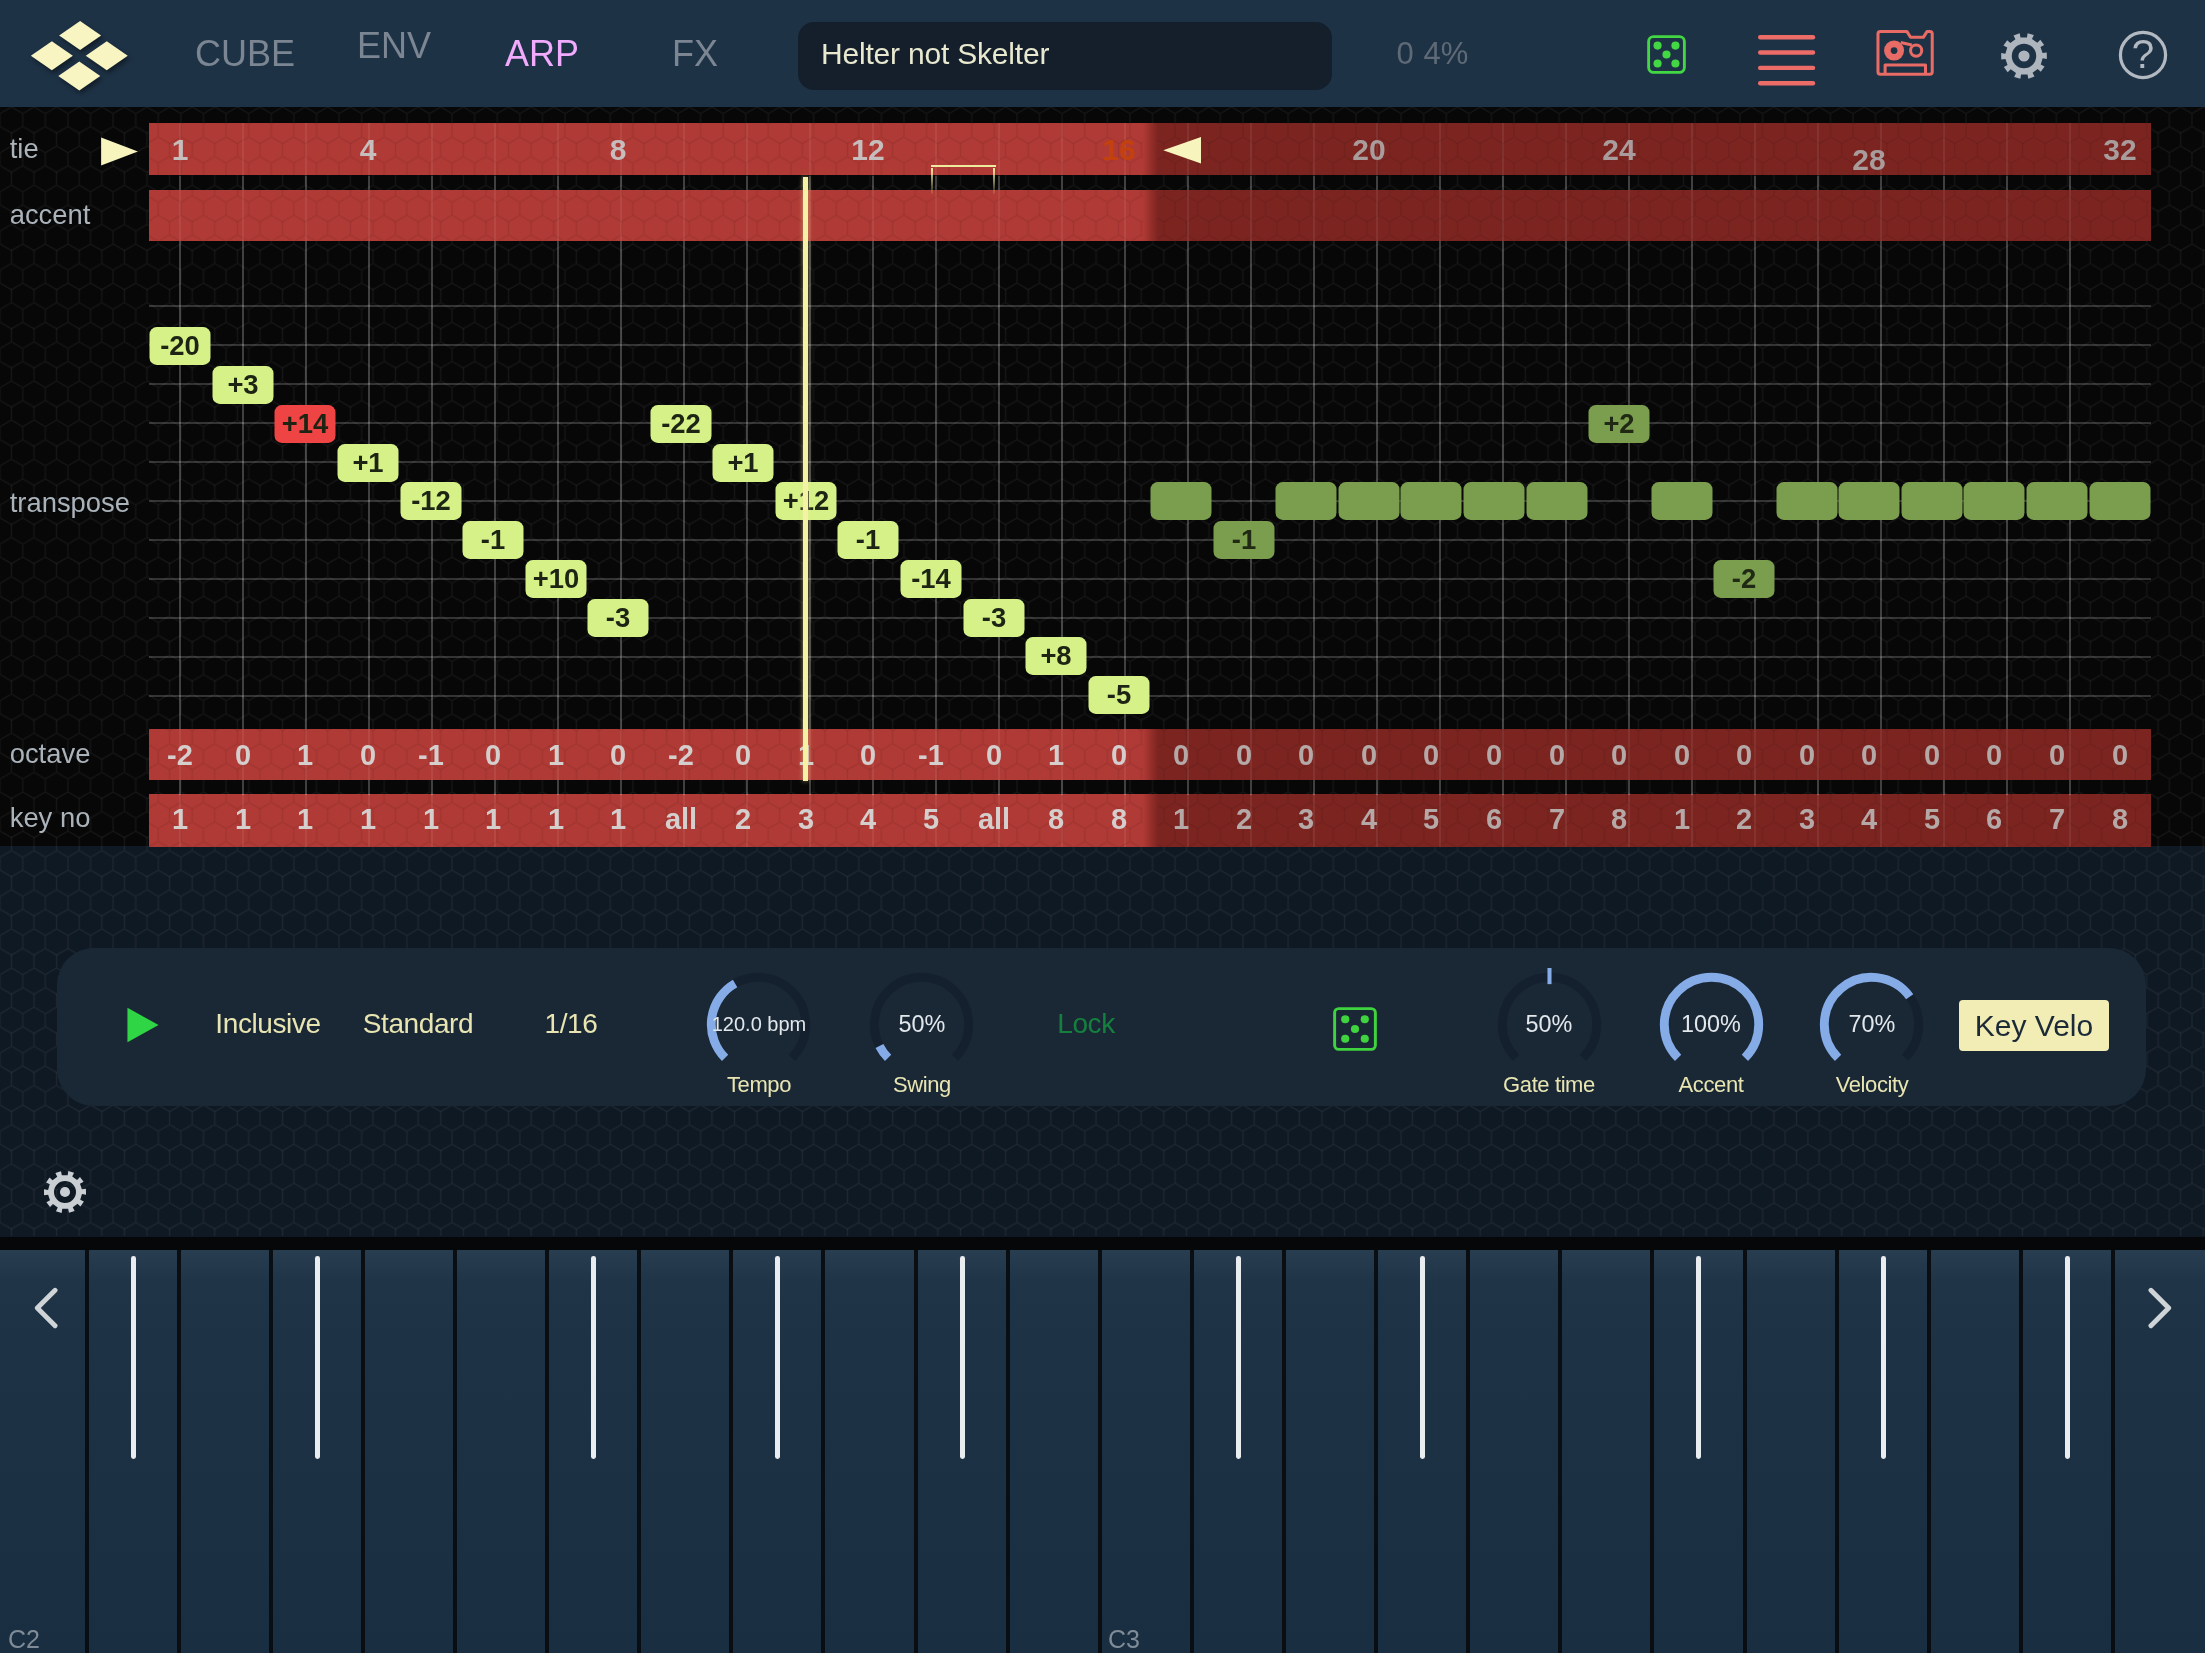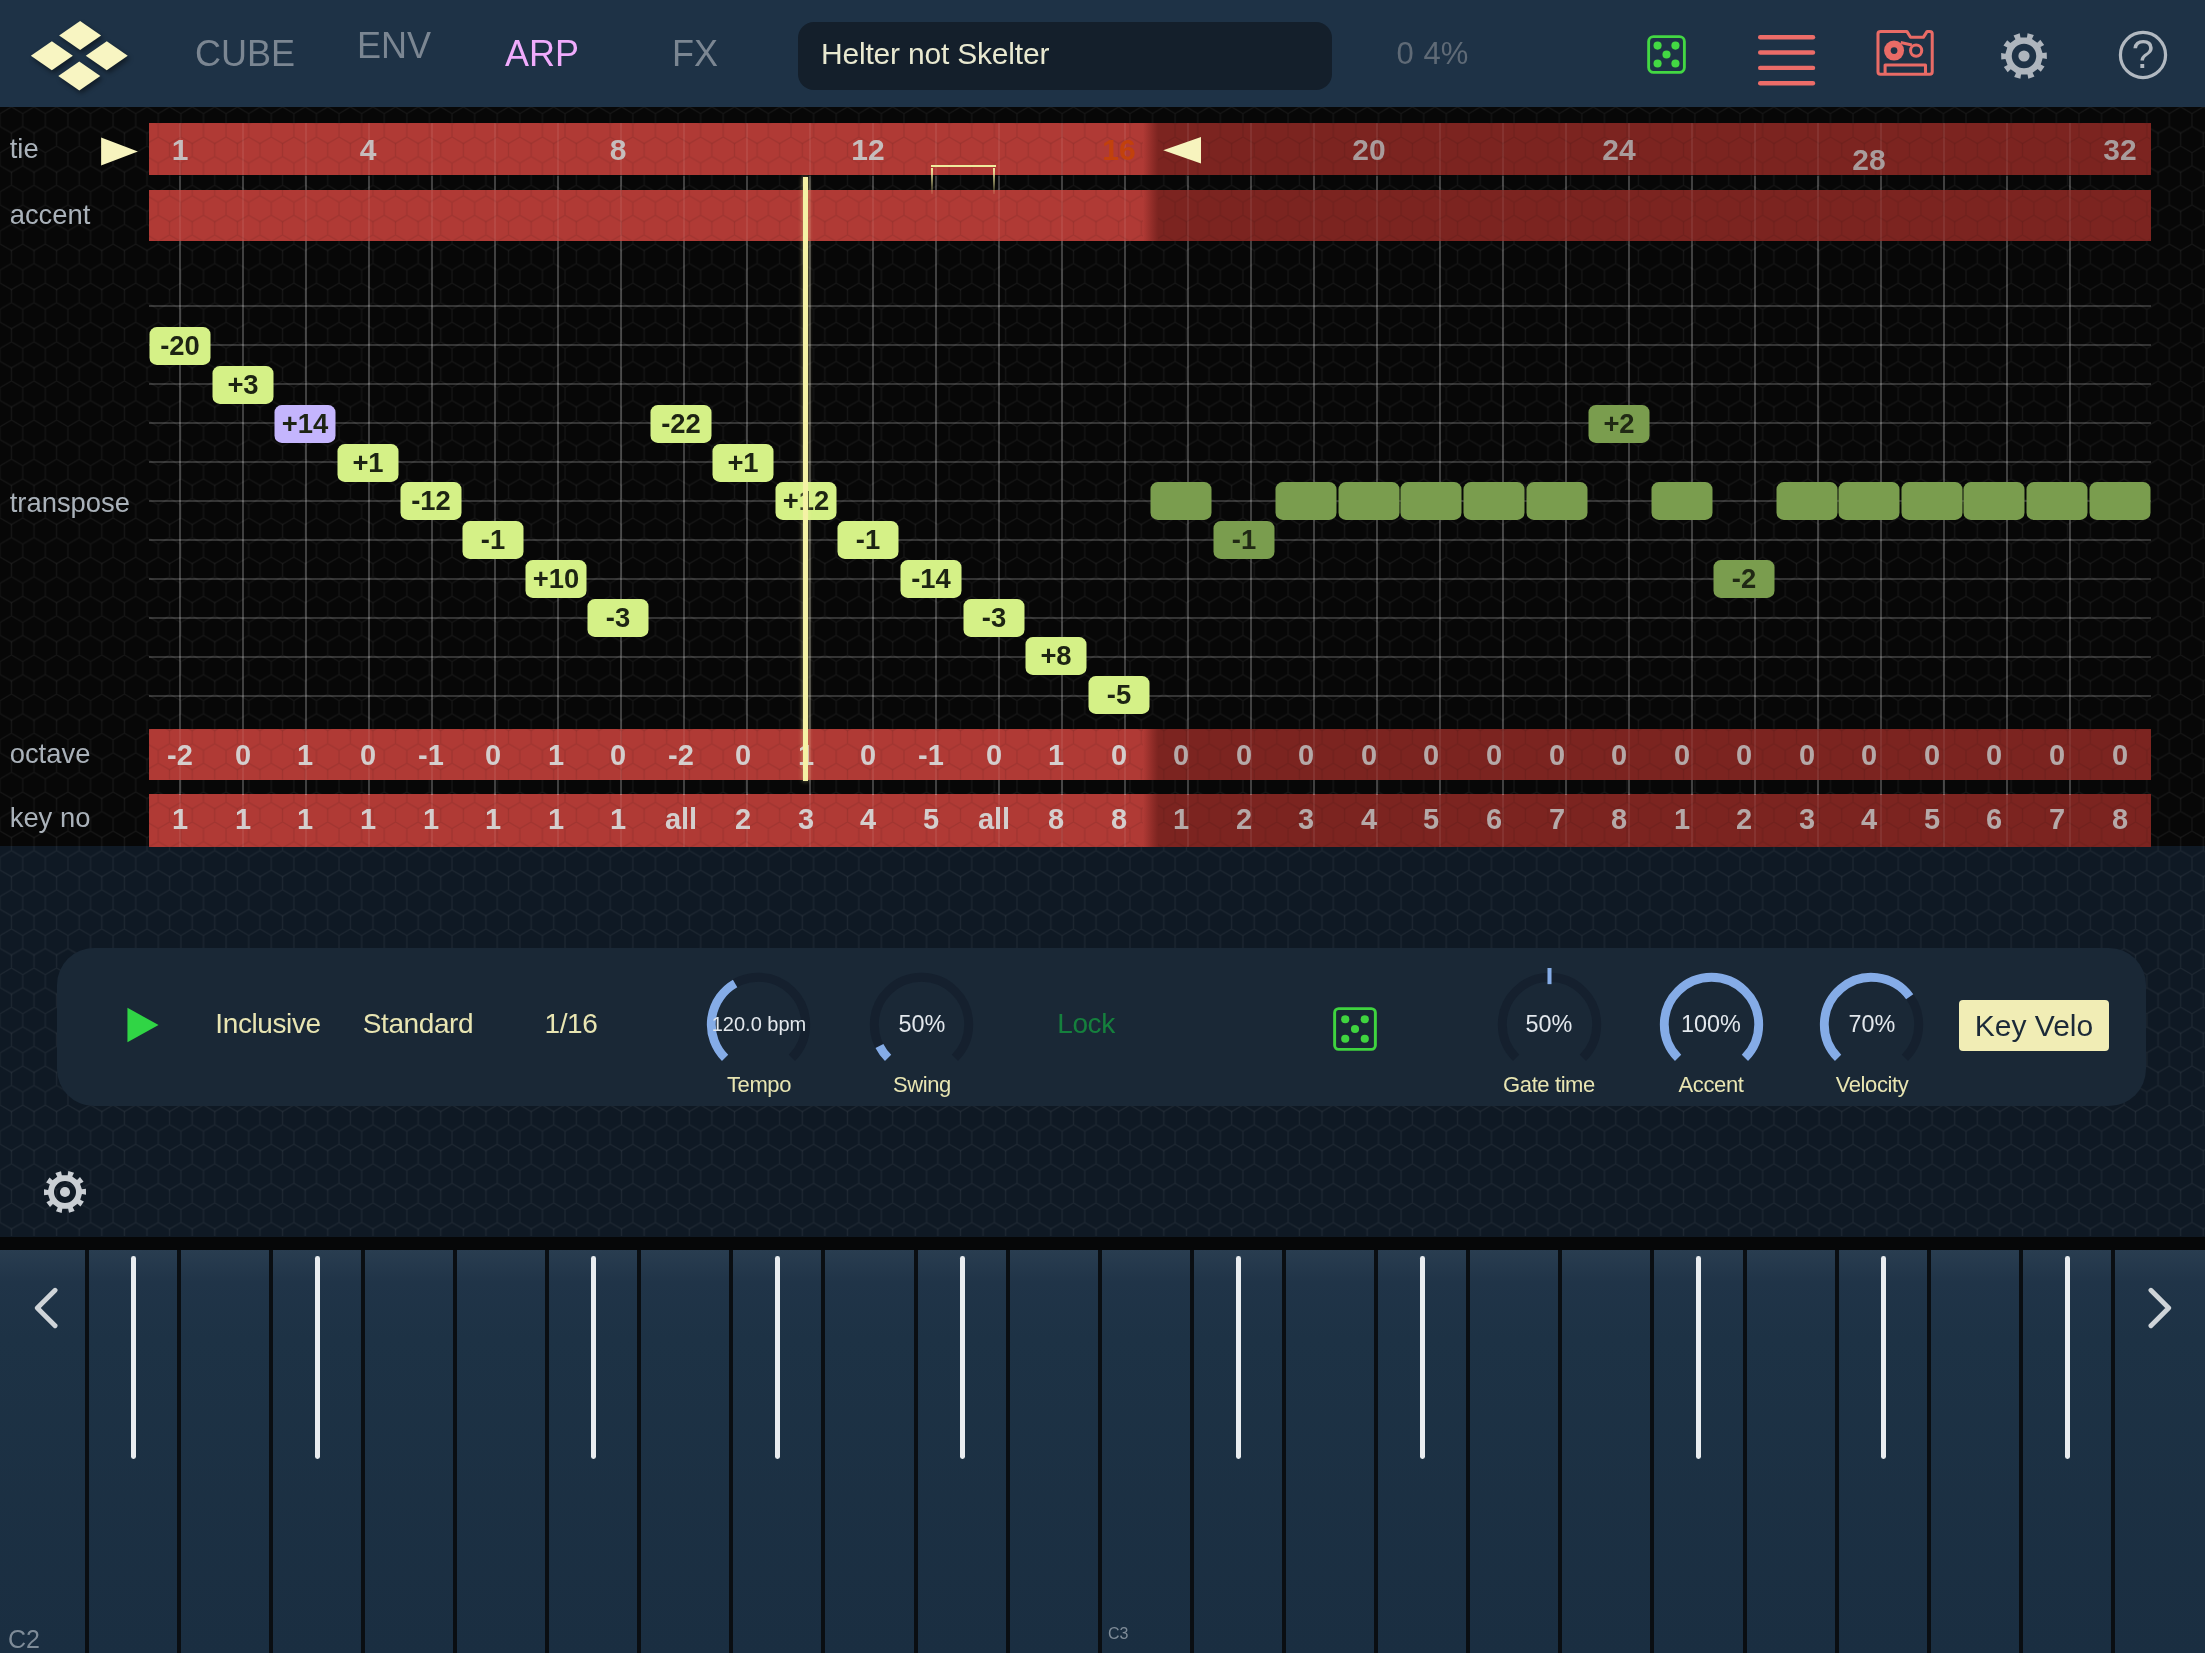--- a/index.html
+++ b/index.html
@@ -141,21 +141,21 @@
 <div class="ctr num" style="left:1807px;top:819px;font-size:29px;color:#b5a9a8;">3</div>
 <div class="ctr num" style="left:1869px;top:819px;font-size:29px;color:#b5a9a8;">4</div>
 <div class="ctr num" style="left:1932px;top:819px;font-size:29px;color:#b5a9a8;">5</div>
 <div class="ctr num" style="left:1994px;top:819px;font-size:29px;color:#b5a9a8;">6</div>
 <div class="ctr num" style="left:2057px;top:819px;font-size:29px;color:#b5a9a8;">7</div>
 <div class="ctr num" style="left:2120px;top:819px;font-size:29px;color:#b5a9a8;">8</div>
 <div class="ctr" style="left:180px;top:346px;width:61px;height:38px;background:#d5f187;border-radius:7.3px;
 font-size:27.4px;font-weight:bold;color:#1d2413;text-align:center;line-height:38px;">-20</div>
 <div class="ctr" style="left:243px;top:385px;width:61px;height:38px;background:#d5f187;border-radius:7.3px;
 font-size:27.4px;font-weight:bold;color:#1d2413;text-align:center;line-height:38px;">+3</div>
-<div class="ctr" style="left:305px;top:424px;width:61px;height:38px;background:#c4b5fd;border-radius:7.3px;
+<div class="ctr" style="left:305px;top:424px;width:61px;height:38px;background:#ef4444;border-radius:7.3px;
 font-size:27.4px;font-weight:bold;color:#1d2413;text-align:center;line-height:38px;">+14</div>
 <div class="ctr" style="left:368px;top:463px;width:61px;height:38px;background:#d5f187;border-radius:7.3px;
 font-size:27.4px;font-weight:bold;color:#1d2413;text-align:center;line-height:38px;">+1</div>
 <div class="ctr" style="left:431px;top:501px;width:61px;height:38px;background:#d5f187;border-radius:7.3px;
 font-size:27.4px;font-weight:bold;color:#1d2413;text-align:center;line-height:38px;">-12</div>
 <div class="ctr" style="left:493px;top:540px;width:61px;height:38px;background:#d5f187;border-radius:7.3px;
 font-size:27.4px;font-weight:bold;color:#1d2413;text-align:center;line-height:38px;">-1</div>
 <div class="ctr" style="left:556px;top:579px;width:61px;height:38px;background:#d5f187;border-radius:7.3px;
 font-size:27.4px;font-weight:bold;color:#1d2413;text-align:center;line-height:38px;">+10</div>
 <div class="ctr" style="left:618px;top:618px;width:61px;height:38px;background:#d5f187;border-radius:7.3px;
@@ -335,20 +335,20 @@
 <div class="abs" style="left:315px;top:1256px;width:5.2px;height:203px;background:#e9edf0;border-radius:2.4px;"></div>
 <div class="abs" style="left:591px;top:1256px;width:5.2px;height:203px;background:#e9edf0;border-radius:2.4px;"></div>
 <div class="abs" style="left:775px;top:1256px;width:5.2px;height:203px;background:#e9edf0;border-radius:2.4px;"></div>
 <div class="abs" style="left:960px;top:1256px;width:5.2px;height:203px;background:#e9edf0;border-radius:2.4px;"></div>
 <div class="abs" style="left:1236px;top:1256px;width:5.2px;height:203px;background:#e9edf0;border-radius:2.4px;"></div>
 <div class="abs" style="left:1420px;top:1256px;width:5.2px;height:203px;background:#e9edf0;border-radius:2.4px;"></div>
 <div class="abs" style="left:1696px;top:1256px;width:5.2px;height:203px;background:#e9edf0;border-radius:2.4px;"></div>
 <div class="abs" style="left:1881px;top:1256px;width:5.2px;height:203px;background:#e9edf0;border-radius:2.4px;"></div>
 <div class="abs" style="left:2065px;top:1256px;width:5.2px;height:203px;background:#e9edf0;border-radius:2.4px;"></div>
 <div class="abs" style="left:8px;top:1625px;font-size:25px;color:#7f8c98;">C2</div>
-<div class="abs" style="left:1108px;top:1625px;font-size:16px;color:#7f8c98;">C3</div>
+<div class="abs" style="left:1108px;top:1625px;font-size:25px;color:#7f8c98;">C3</div>
 <svg class="abs" style="left:29px;top:1287px;" width="36" height="42" viewBox="0 0 44 52">
 <polyline points="32,4 10,26 32,48" fill="none" stroke="#cfd4d8" stroke-width="6" stroke-linecap="round" stroke-linejoin="round"></polyline>
     </svg>
 <svg class="abs" style="left:2141px;top:1287px;" width="36" height="42" viewBox="0 0 44 52">
 <polyline points="12,4 34,26 12,48" fill="none" stroke="#cfd4d8" stroke-width="6" stroke-linecap="round" stroke-linejoin="round"></polyline>
     </svg>
 </div>
 
 </body></html>

